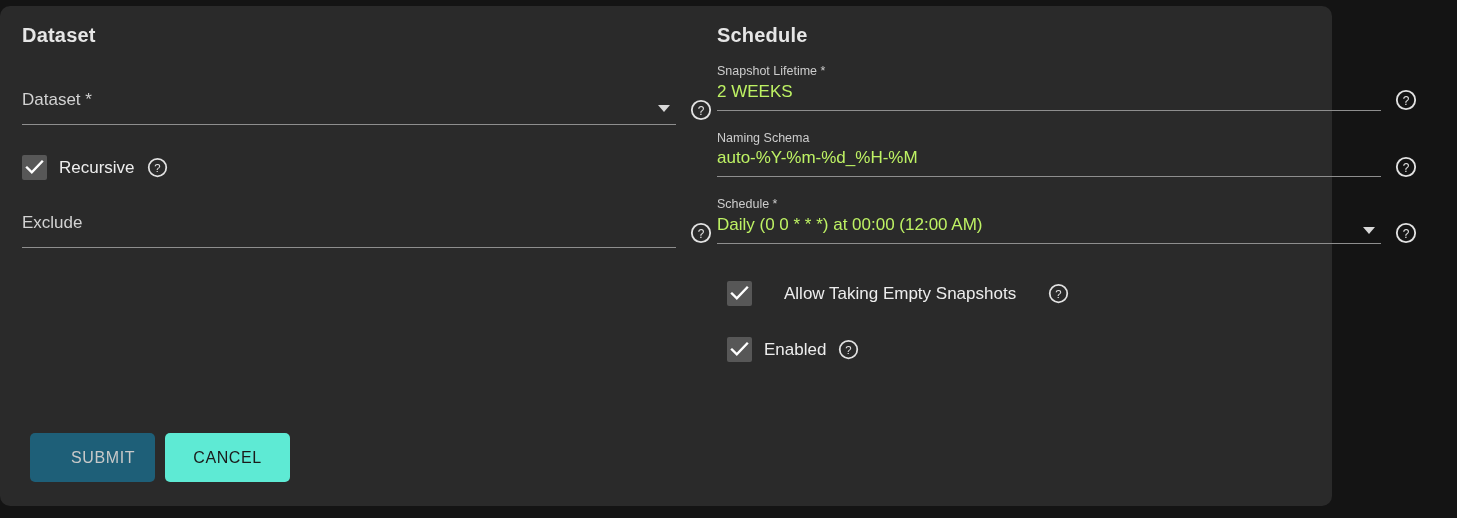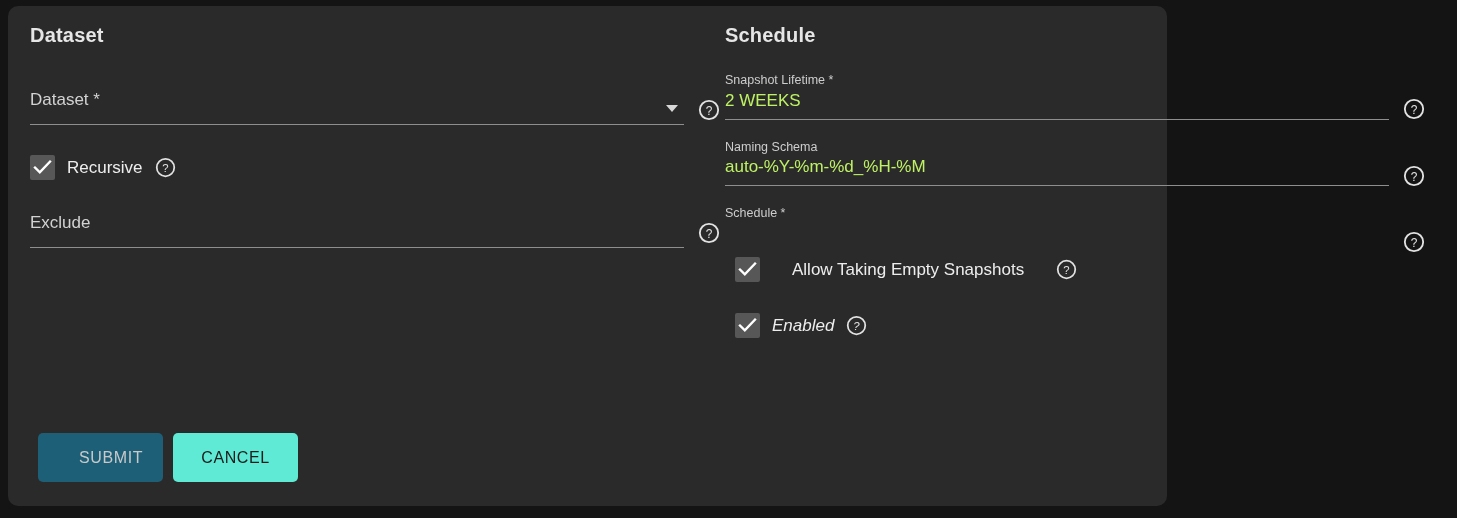--- a/index.html
+++ b/index.html
@@ -7,23 +7,23 @@
   html, body {
     width: 1457px;
     height: 518px;
     background: #141414;
     font-family: "Liberation Sans", sans-serif;
     overflow: hidden;
   }
 
   .card {
     position: absolute;
-    left: 8px;
+    left: 0;
     top: 6px;
-    width: 1159px;
+    width: 1332px;
     height: 500px;
     background: #2a2a2a;
     border-radius: 10px;
   }
 
   .columns {
     position: absolute;
     inset: 0;
   }
 
@@ -188,21 +188,21 @@
             </svg>
         </span>
       </div>
 
     </div>
 
     <div class="col-right">
 
       <div class="section-title">Schedule</div>
 
-      <div class="field has-hint" style="margin-top:27px;">
+      <div class="field has-hint" style="margin-top:18px;">
         <div class="mini-label">Snapshot Lifetime *</div>
         <div class="control" style="height:28px;">
           <span class="val">2 WEEKS</span>
         </div>
         <span class="help" style="top:24px;">
           <svg viewBox="0 0 24 24">
               <circle cx="12" cy="12" r="10" fill="none" stroke="#e2e2e2" stroke-width="2"></circle>
               <text x="12" y="17" font-size="13" font-family="Liberation Sans, sans-serif" fill="#e2e2e2" text-anchor="middle">?</text>
             </svg>
         </span>
@@ -216,20 +216,24 @@
         <span class="help" style="top:24px;">
           <svg viewBox="0 0 24 24">
               <circle cx="12" cy="12" r="10" fill="none" stroke="#e2e2e2" stroke-width="2"></circle>
               <text x="12" y="17" font-size="13" font-family="Liberation Sans, sans-serif" fill="#e2e2e2" text-anchor="middle">?</text>
             </svg>
         </span>
       </div>
 
       <div class="field has-hint" style="margin-top:21px;">
         <div class="mini-label">Schedule *</div>
+        <div class="control" style="height:28px;">
+          <span class="val">Daily (0 0 * * *) at 00:00 (12:00 AM)</span>
+          <span class="caret" style="bottom:9px;"></span>
+        </div>
         <span class="help" style="top:24px;">
           <svg viewBox="0 0 24 24">
               <circle cx="12" cy="12" r="10" fill="none" stroke="#e2e2e2" stroke-width="2"></circle>
               <text x="12" y="17" font-size="13" font-family="Liberation Sans, sans-serif" fill="#e2e2e2" text-anchor="middle">?</text>
             </svg>
         </span>
       </div>
 
       <div class="check-row" style="margin-top:37px; margin-left:10px;gap:32px;">
         <span class="cbox">
@@ -239,21 +243,21 @@
         </span>
         <span class="check-label">Allow Taking Empty Snapshots</span>
         <span class="help-inline">
           <svg viewBox="0 0 24 24">
               <circle cx="12" cy="12" r="10" fill="none" stroke="#e2e2e2" stroke-width="2"></circle>
               <text x="12" y="17" font-size="13" font-family="Liberation Sans, sans-serif" fill="#e2e2e2" text-anchor="middle">?</text>
             </svg>
         </span>
       </div>
 
-      <div class="check-row" style="margin-top:31px; margin-left:10px;font-style:italic;">
+      <div class="check-row" style="margin-top:31px; margin-left:10px;">
         <span class="cbox">
           <svg width="19" height="17" viewBox="0 0 19 17">
               <path d="M2 8.6 L6.8 13.4 L17 2.6" fill="none" stroke="#ffffff" stroke-width="2.4" stroke-linecap="square"></path>
             </svg>
         </span>
         <span class="check-label">Enabled</span>
         <span class="help-inline">
           <svg viewBox="0 0 24 24">
               <circle cx="12" cy="12" r="10" fill="none" stroke="#e2e2e2" stroke-width="2"></circle>
               <text x="12" y="17" font-size="13" font-family="Liberation Sans, sans-serif" fill="#e2e2e2" text-anchor="middle">?</text>

